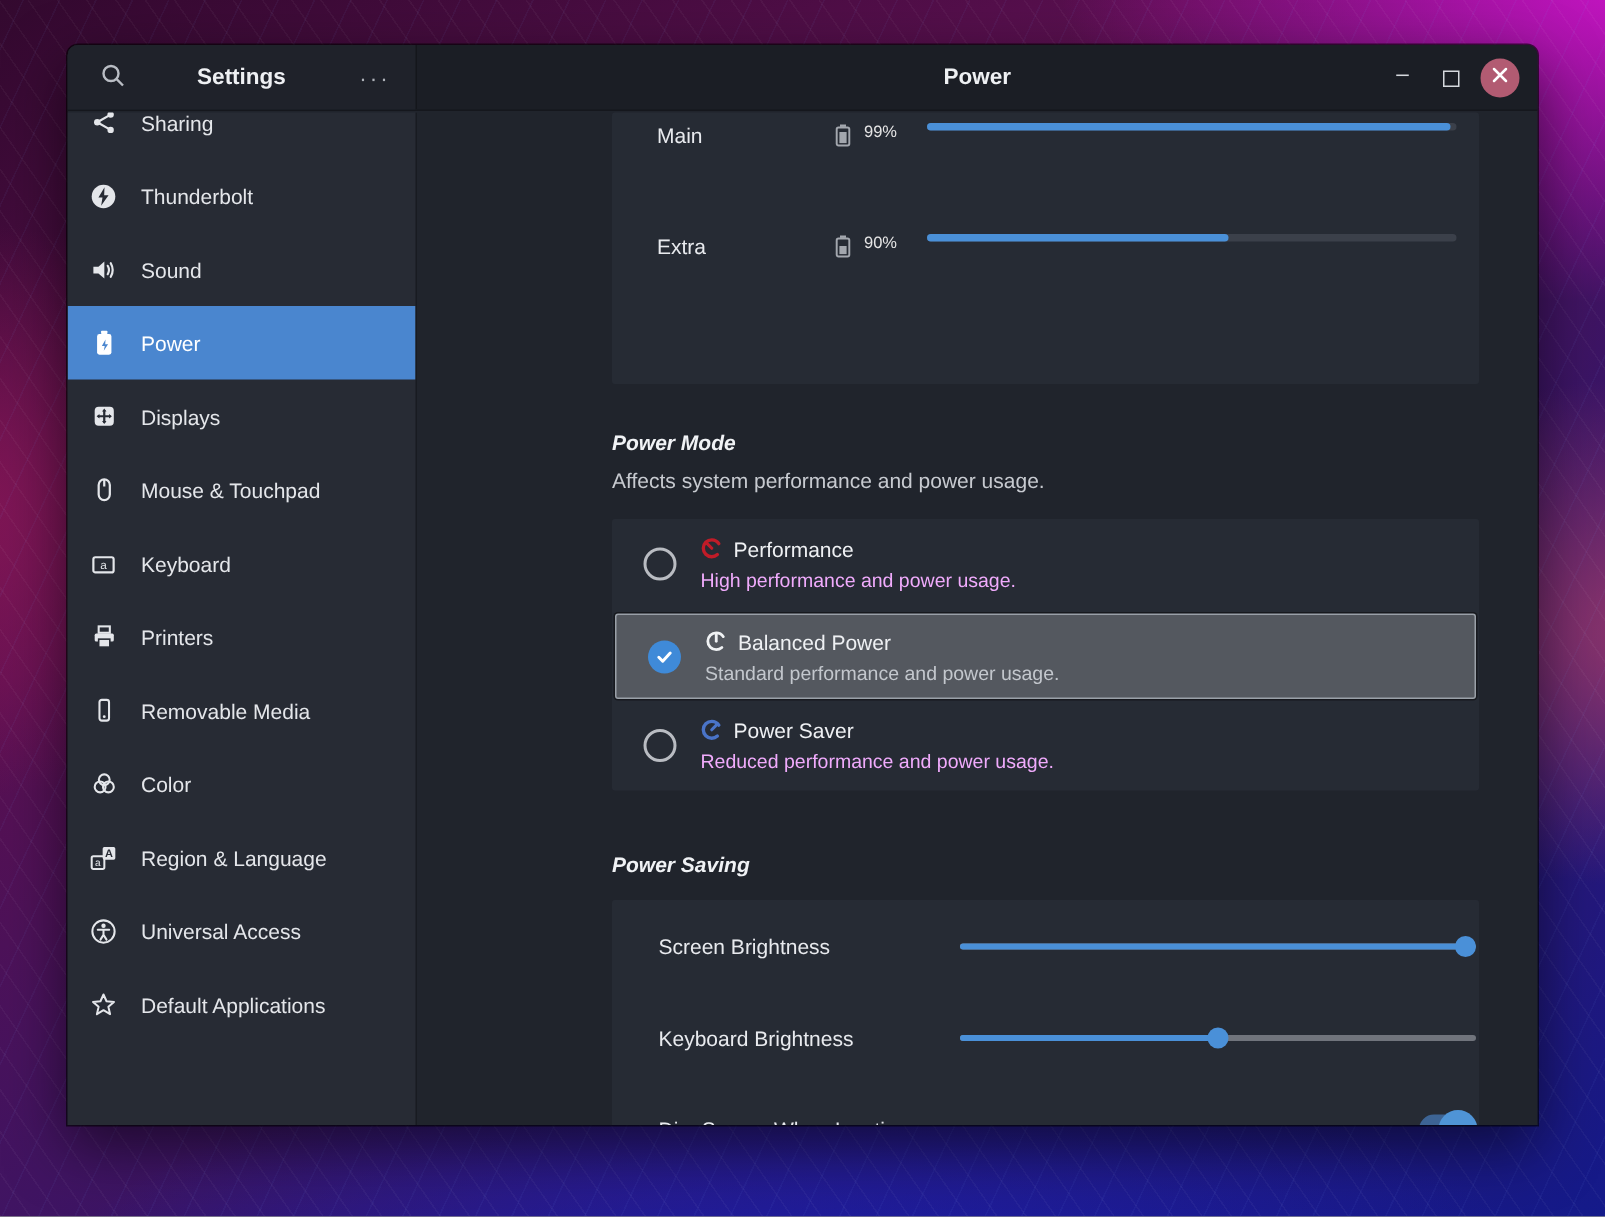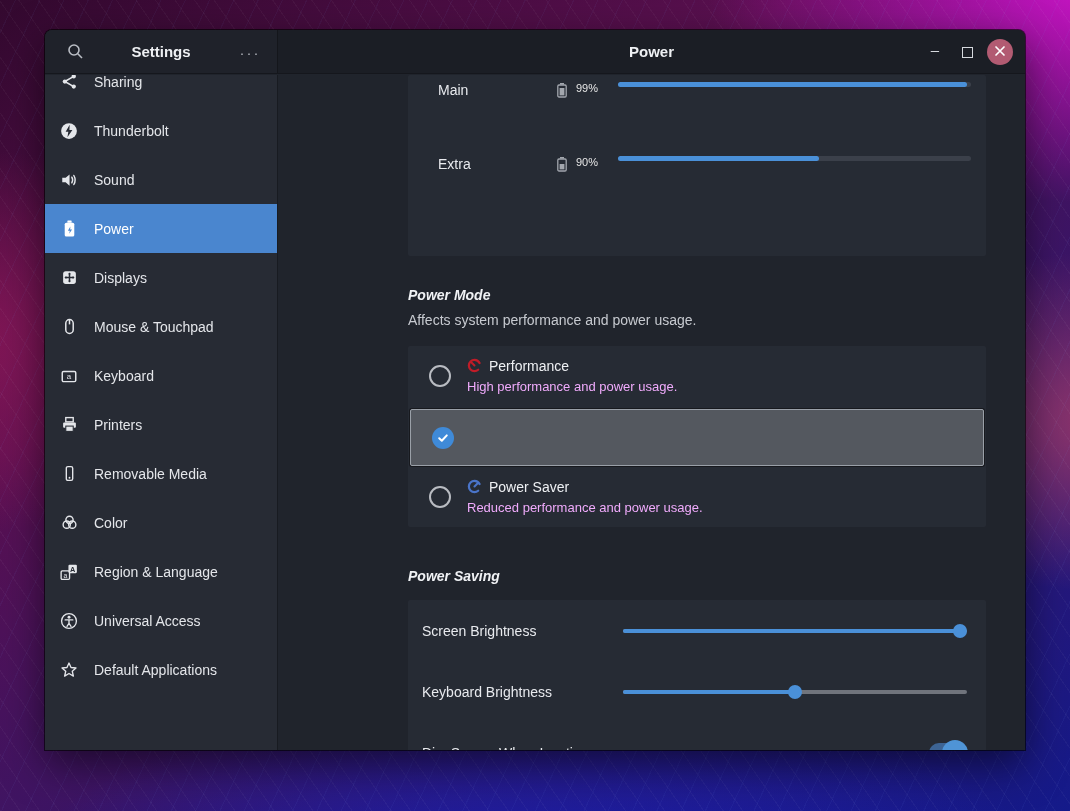--- a/index.html
+++ b/index.html
@@ -67,21 +67,21 @@
   .mode-card { top:271px; height:181px; }
   .mode-row { position:absolute; left:0; width:100%; height:60px; display:flex; align-items:center; }
   .mode-row.highlight { left:2px; width:574px; top:63px; height:57px; background:#54585f; border:1px solid #9aa0a8; border-radius:2px; box-shadow:0 0 0 1px #17191e; }
   .radio { width:22px; height:22px; margin-left:21px; margin-right:16px; border-radius:50%; border:2px solid #b9bcc2; flex:none; }
   .radio.checked { border:none; background:#3f8ad8; display:flex; align-items:center; justify-content:center; }
   .mode-text { display:flex; flex-direction:column; }
   .mode-title-line { display:flex; align-items:flex-start; gap:7px; color:#eef0f3; font-size:14px; }
   .mode-desc { color:#f0abfc; font-size:13px; margin-top:3px; }
 
   .saving-card { top:525px; height:195px; }
-  .sv-row { position:absolute; left:0; width:100%; height:61px; display:flex; align-items:center; }
+  .sv-row { position:absolute; left:17px; width:100%; height:61px; display:flex; align-items:center; }
   .sv-label { margin-left:14px; color:#e8eaee; font-size:14px; flex:1; }
   .slider { position:relative; width:344px; margin-right:19px; height:14px; }
   .slider .s-track { position:absolute; left:0; right:0; top:5px; height:4px; border-radius:2px; background:#70747c; }
   .slider .s-fill { position:absolute; left:0; top:5px; height:4px; border-radius:2px; background:#4a90d8; }
   .slider .s-knob { position:absolute; top:0; width:14px; height:14px; margin-left:-7px; border-radius:50%; background:#4a90d8; }
   .toggle { position:relative; width:36px; height:20px; margin-right:21px; border-radius:10px; background:#3d6494; }
   .toggle .knob { position:absolute; right:-3px; top:-3px; width:26px; height:26px; border-radius:50%; background:#4f94d6; }
 </style>
 </head>
 <body>
@@ -313,20 +313,30 @@
             <div class="mode-desc">High performance and power usage.</div>
           </div>
         </div>
 
         <div class="mode-row highlight">
           <span class="radio checked">
               <svg width="12" height="12" viewBox="0 0 12 12">
                 <path d="M2.2 6.2 L4.8 8.8 L9.8 3.4" fill="none" stroke="#fff" stroke-width="2" stroke-linecap="round" stroke-linejoin="round"></path>
               </svg>
             </span>
+          <div class="mode-text">
+            <div class="mode-title-line">
+              <span><svg width="15" height="15" viewBox="0 0 16 16">
+                    <circle cx="8" cy="8" r="6" fill="none" stroke="#f0f2f4" stroke-width="2" stroke-dasharray="29 9" stroke-dashoffset="-5" stroke-linecap="round"></circle>
+                    <line x1="8" y1="8" x2="8" y2="3.4" stroke="#f0f2f4" stroke-width="2" stroke-linecap="round"></line>
+                  </svg></span>
+              <span>Balanced Power</span>
+            </div>
+            <div class="mode-desc" style="color:#c3c7cd;">Standard performance and power usage.</div>
+          </div>
         </div>
 
         <div class="mode-row" style="top:121px;">
           <span class="radio"></span>
           <div class="mode-text">
             <div class="mode-title-line">
               <span><svg width="15" height="15" viewBox="0 0 16 16">
                     <circle cx="8" cy="8" r="6" fill="none" stroke="#4a74c8" stroke-width="2.4" stroke-dasharray="29 9" stroke-dashoffset="-5" stroke-linecap="round"></circle>
                     <line x1="8" y1="8" x2="11.4" y2="4.6" stroke="#4a74c8" stroke-width="2.2" stroke-linecap="round"></line>
                   </svg></span>

